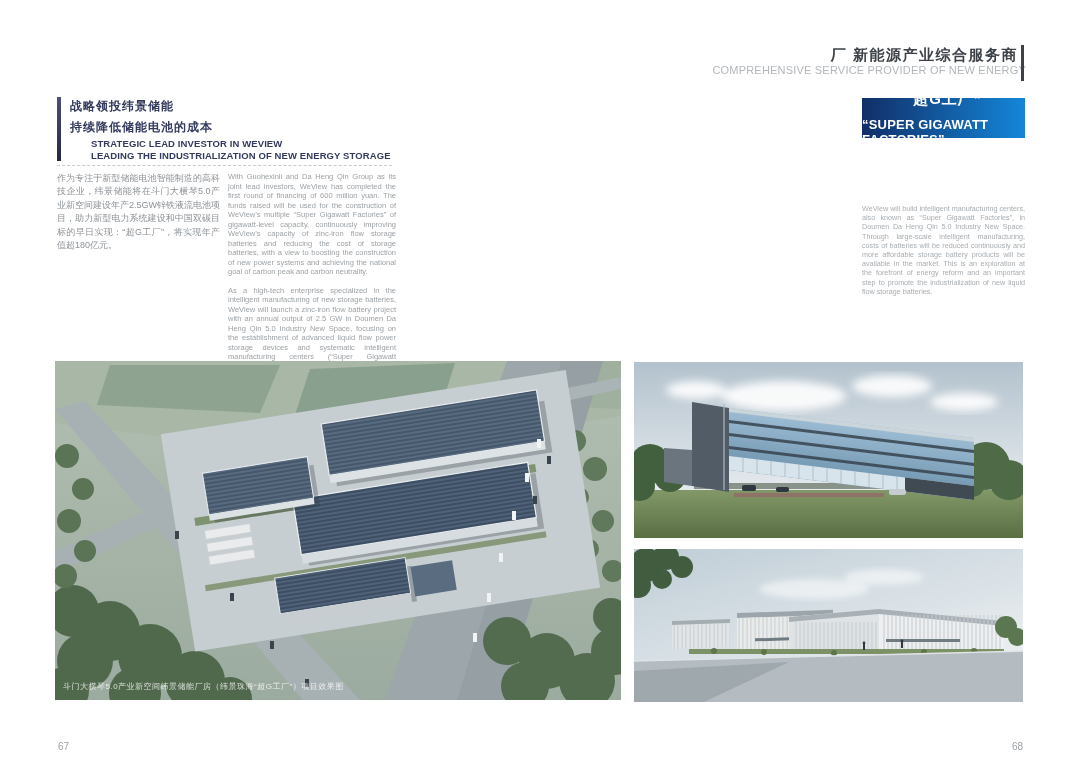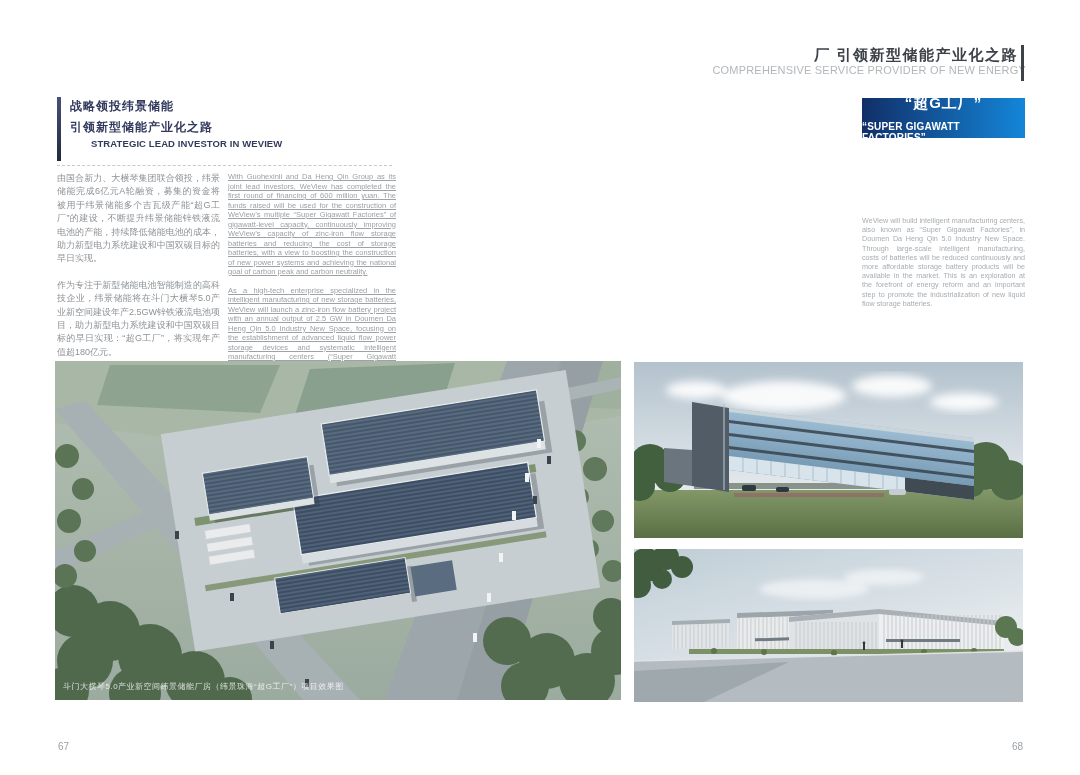--- a/index.html
+++ b/index.html
@@ -11,51 +11,51 @@
   .hdr-en{font-size:11px;color:#b2b7bb;letter-spacing:.2px;text-align:right;}
   .hdr-bar{width:3px;height:36px;background:#3c4248;}
   
   .title-bar{width:4px;height:64px;background:linear-gradient(#4a5076,#23283f);}
   .title-zh{font-size:12px;font-weight:700;color:#333a5e;line-height:21px;letter-spacing:1px;}
   .title-en{font-size:9.5px;font-weight:700;color:#333a5e;line-height:12.5px;letter-spacing:.1px;margin-left:21px;}
   .dotted-rule{width:335px;border-top:1.5px dashed #c6cacd;}
   
   .body-zh{width:163px;font-size:9px;color:#8d9296;line-height:13.4px;text-align:justify;}
   .body-zh p{margin:0 0 13px 0;}
-  .body-en{width:168px;font-size:7.5px;color:#9da2a6;line-height:9.5px;text-align:justify;text-decoration:underline;}
+  .body-en{width:168px;font-size:7.5px;color:#9da2a6;line-height:9.5px;text-align:justify;}
   .body-en p{margin:0 0 9px 0;}
   
   .badge{width:163px;height:40px;background:linear-gradient(90deg,#112f68,#1486d9);
          display:flex;flex-direction:column;align-items:center;justify-content:center;gap:2px;}
   .badge-zh{font-size:15px;font-weight:700;color:#ffffff;letter-spacing:1px;}
-  .badge-en{font-size:10px;font-weight:700;color:#ffffff;letter-spacing:.2px;}
+  .badge-en{font-size:13px;font-weight:700;color:#ffffff;letter-spacing:.2px;}
   .r-zh{width:163px;font-size:8.8px;color:#999fa3;line-height:11.6px;text-align:justify;}
-  .r-en{width:163px;font-size:7.2px;color:#a8adb1;line-height:9.2px;text-align:justify;margin-top:12px;}
+  .r-en{width:163px;font-size:7.2px;color:#a8adb1;line-height:9.2px;text-align:justify;}
   .pageno{font-size:10px;color:#9aa0a4;}
   .photo{overflow:hidden;background:#be185d;}
   .photo svg{display:block;width:100%;height:100%;}
   .caption{font-size:8px;color:rgba(255,255,255,.78);letter-spacing:.5px;white-space:nowrap;}
 </style>
 </head>
 <body>
 
 <div id="spread">
 
-  <div class="abs hdr-zh" style="right:62px;top:46px;">厂 引领新型储能产业化之路</div>
+  <div class="abs hdr-zh" style="right:62px;top:46px;">厂 新能源产业综合服务商</div>
   <div class="abs hdr-en" style="right:54px;top:64px;">COMPREHENSIVE SERVICE PROVIDER OF NEW ENERGY</div>
   <div class="abs hdr-bar" style="right:56px;top:45px;"></div>
 
   <div class="abs title-bar" style="left:57px;top:97px;"></div>
   <div class="abs title-zh" style="left:70px;top:96px;">战略领投纬景储能</div>
-  <div class="abs title-zh" style="left:70px;top:117px;">引领新型储能产业化之路</div>
+  <div class="abs title-zh" style="left:70px;top:117px;">持续降低储能电池的成本</div>
   <div class="abs title-en" style="left:70px;top:138px;">STRATEGIC LEAD INVESTOR IN WEVIEW</div>
+  <div class="abs title-en" style="left:70px;top:150px;">LEADING THE INDUSTRIALIZATION OF NEW ENERGY STORAGE</div>
   <div class="abs dotted-rule" style="left:57px;top:165px;"></div>
 
   <div class="abs body-zh" style="left:57px;top:172px;">
-    <p>由国合新力、大横琴集团联合领投，纬景储能完成6亿元A轮融资，募集的资金将被用于纬景储能多个吉瓦级产能“超G工厂”的建设，不断提升纬景储能锌铁液流电池的产能，持续降低储能电池的成本，助力新型电力系统建设和中国双碳目标的早日实现。</p>
     <p>作为专注于新型储能电池智能制造的高科技企业，纬景储能将在斗门大横琴5.0产业新空间建设年产2.5GW锌铁液流电池项目，助力新型电力系统建设和中国双碳目标的早日实现：“超G工厂”，将实现年产值超180亿元。</p>
   </div>
   <div class="abs body-en" style="left:228px;top:172px;">
     <p>With Guohexinli and Da Heng Qin Group as its joint lead investors, WeView has completed the first round of financing of 600 million yuan. The funds raised will be used for the construction of WeView’s multiple “Super Gigawatt Factories” of gigawatt-level capacity, continuously improving WeView’s capacity of zinc-iron flow storage batteries and reducing the cost of storage batteries, with a view to boosting the construction of new power systems and achieving the national goal of carbon peak and carbon neutrality.</p>
     <p>As a high-tech enterprise specialized in the intelligent manufacturing of new storage batteries, WeView will launch a zinc-iron flow battery project with an annual output of 2.5 GW in Doumen Da Heng Qin 5.0 Industry New Space, focusing on the establishment of advanced liquid flow power storage devices and systematic intelligent manufacturing centers (“Super Gigawatt Factories”). Its annual output value is estimated to be more than 18 billion yuan.</p>
   </div>
 
   <div class="abs badge" style="left:862px;top:98px;gap:8px;">
     <div class="badge-zh">“超G工厂”</div>
     <div class="badge-en">“SUPER GIGAWATT FACTORIES”</div>

